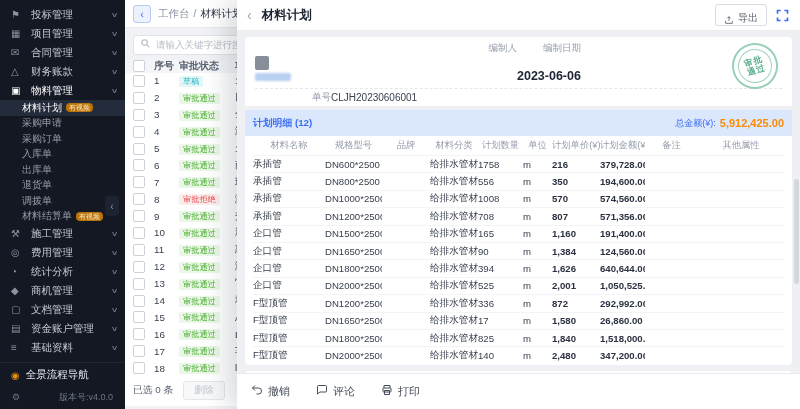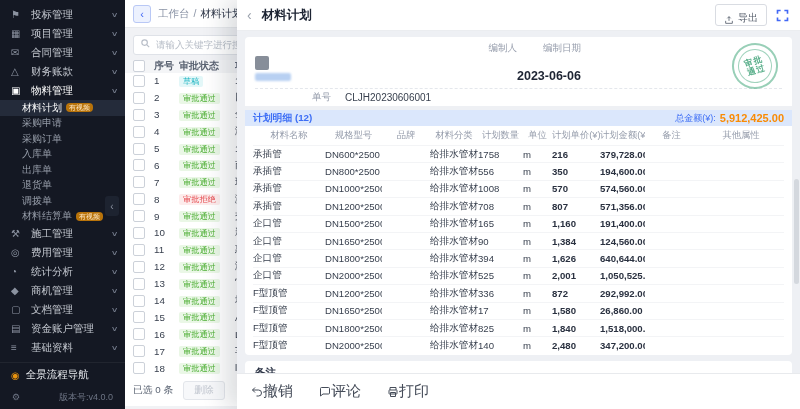--- a/index.html
+++ b/index.html
@@ -60,37 +60,37 @@
   .card1{background:#fff;border-radius:4px 4px 0 0;padding:6px 10px 0;position:relative;text-align:right;}
   .c1-grid{display:flex;}
   .c1-col1{width:262px;}
   .f-label{font-size:9.5px;color:#959cab;line-height:10px;}
   .avatar{width:14px;height:14px;background:#878e99;border-radius:2px;margin-top:3px;}
   .name-blur{width:36px;height:8px;background:#b8d0f2;border-radius:2px;filter:blur(1.2px);margin-top:3px;}
   .date-val{font-size:12.5px;font-weight:bold;color:#1d2433;margin-top:16px;}
   .seal{position:absolute;right:14px;top:6px;width:42px;height:42px;border:2px solid rgba(67,168,124,.55);border-radius:50%;display:flex;align-items:center;justify-content:center;transform:rotate(-18deg);}
   .seal-inner{width:32px;height:32px;border:1px solid rgba(67,168,124,.5);border-radius:50%;display:flex;flex-direction:column;align-items:center;justify-content:center;font-size:8.5px;font-weight:bold;color:rgba(60,160,118,.85);line-height:1.05;letter-spacing:1px;}
   .c1-divider{border-top:1px dashed #e4e7ec;margin-top:5px;}
-  .docno-row{display:flex;align-items:center;height:17px;gap:14px;}
+  .docno-row{display:flex;align-items:center;height:17px;}
   .docno-label{width:76px;color:#959cab;font-size:9.5px;}
   .docno-val{color:#39414f;font-size:10px;}
-  .detail-bar{margin-top:4px;height:16px;background:#dbe7fc;display:flex;align-items:center;padding:0 8px;}
+  .detail-bar{margin-top:4px;height:26px;background:#dbe7fc;display:flex;align-items:center;padding:0 8px;}
   .db-title{font-size:9.8px;color:#3d6ef5;font-weight:bold;flex:1;}
   .db-total-label{font-size:9px;color:#3d6ef5;margin-right:4px;}
   .db-total{font-size:11px;color:#f98b05;font-weight:bold;}
   .table-card{background:#fff;border-radius:0 0 4px 4px;padding:0 8px 1px;}
   .dt-head,.dt-row{display:grid;grid-template-columns:72px 57px 48px 48px 45px 29px 48px 45px 53px 1fr;align-items:center;}
   .dt-head{height:19px;font-size:9.3px;color:#959cab;text-align:center;}
   .dt-row{height:16.4px;font-size:9.6px;color:#39414f;border-top:1px solid #f3f4f6;}
   .dt-row span,.dt-head span{overflow:hidden;white-space:nowrap;}
   .dt-row .b{font-weight:bold;color:#2a3140;}
   .remark-card{background:#fff;border-radius:4px;margin-top:6px;padding:5px 10px 7px;}
   .remark-label{font-size:10.5px;font-weight:bold;color:#2b3345;}
   .d-foot{flex:0 0 35px;background:#fff;border-top:1px solid #e8eaed;display:flex;align-items:center;gap:26px;padding-left:14px;}
-  .action{display:flex;align-items:center;font-size:15px;color:#454c59;cursor:pointer;}
+  .action{display:flex;align-items:flex-start;gap:5px;font-size:11px;color:#454c59;cursor:pointer;}
   .action svg{width:12px;height:12px;}
   .d-scrollbar{position:absolute;right:1px;top:148px;width:5px;height:105px;background:#d4d8de;border-radius:3px;cursor:pointer;}
 </style>
 </head>
 <body>
 
 <div class="app">
 
   <aside class="sidebar">
     <div class="side-menu">

